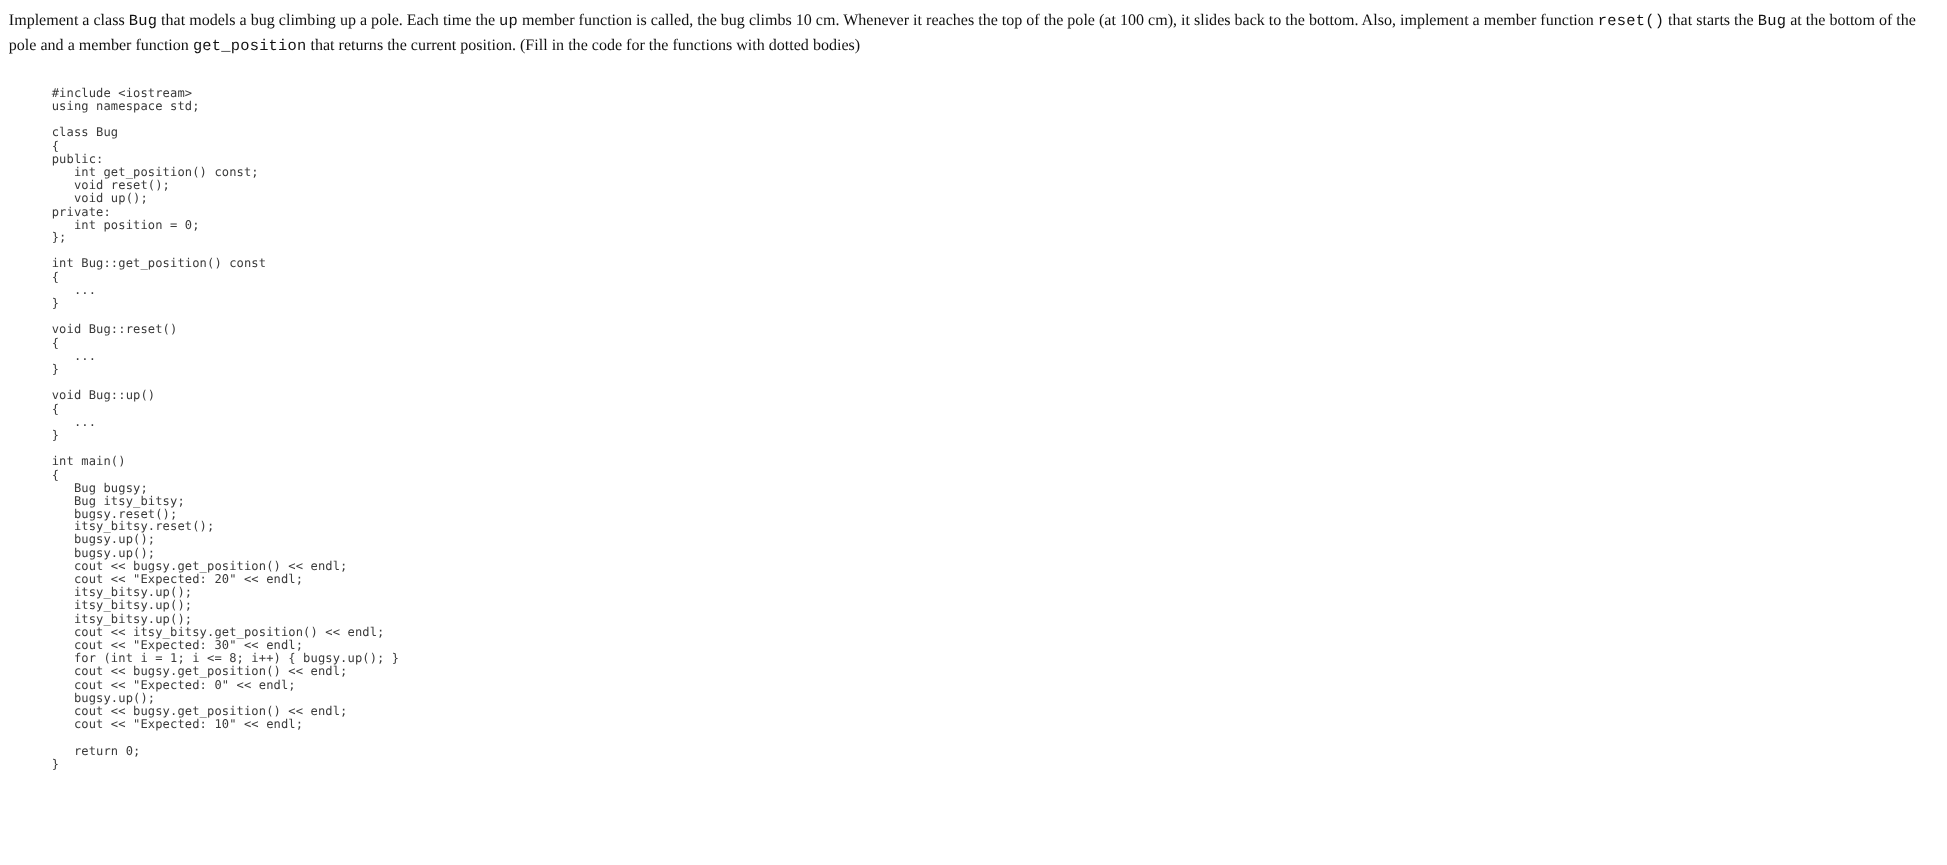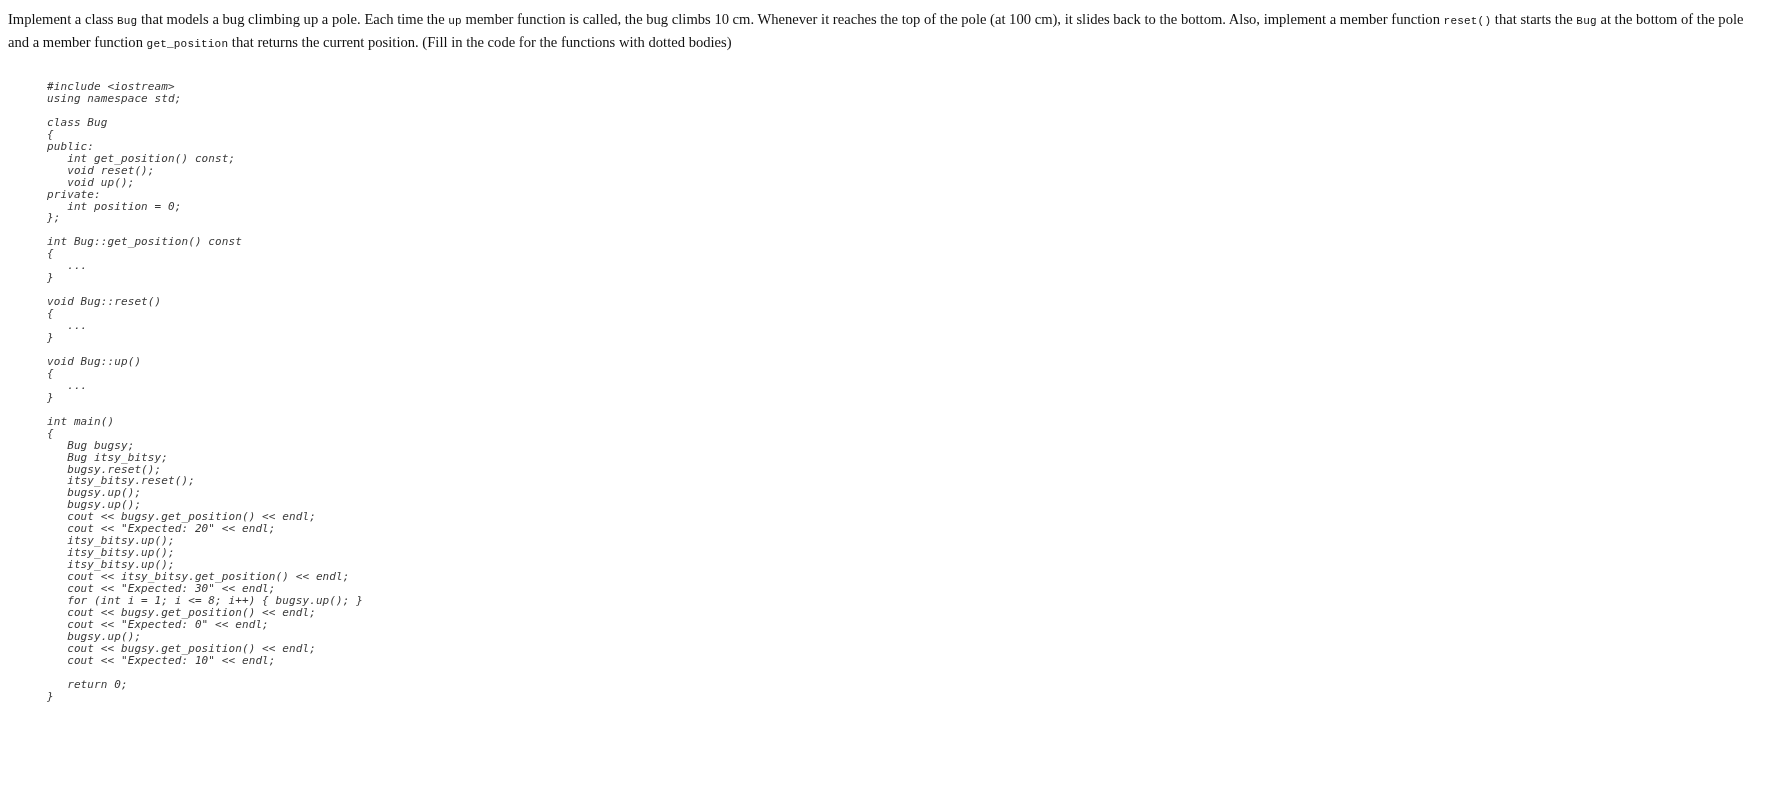--- a/index.html
+++ b/index.html
@@ -21,40 +21,39 @@
     padding: 9px 8px 0 8px;
     font-family: "Liberation Serif", serif;
     font-size: 14.6px;
     line-height: 21px;
     color: #111111;
     text-align: left;
     max-width: 1760px;
   }
   #problem-statement .code-span {
     font-family: "Liberation Mono", "DejaVu Sans Mono", monospace;
-    font-size: 11px;
+    font-size: 14px;
     letter-spacing: 0.2px;
     color: #111111;
   }
 
   
   #code-listing {
     margin: 0;
     padding: 26px 0 0 47px;
     font-family: "DejaVu Sans Mono", "Liberation Mono", monospace;
     font-size: 11px;
     line-height: 11.95px;
     color: #3a3a3a;
     white-space: pre;
     letter-spacing: 0.1px;
   }
   #code-listing .line {
     white-space: pre;
     min-height: 11.95px;
-    font-style: italic;
   }
   #code-listing .blank {
     min-height: 11.95px;
   }
 </style>
 </head>
 <body>
 
 <div id="problem-statement"><span>Implement a class </span><span class="code-span">Bug</span><span> that models a bug climbing up a pole. Each time the </span><span class="code-span">up</span><span> member function is called, the bug climbs 10 cm. Whenever it reaches the top of the pole (at 100 cm), it slides back to the bottom. Also, implement a member function </span><span class="code-span">reset()</span><span> that starts the </span><span class="code-span">Bug</span><span> at the bottom of the pole and a member function </span><span class="code-span">get_position</span><span> that returns the current position. (Fill in the code for the functions with dotted bodies)</span></div>
 

